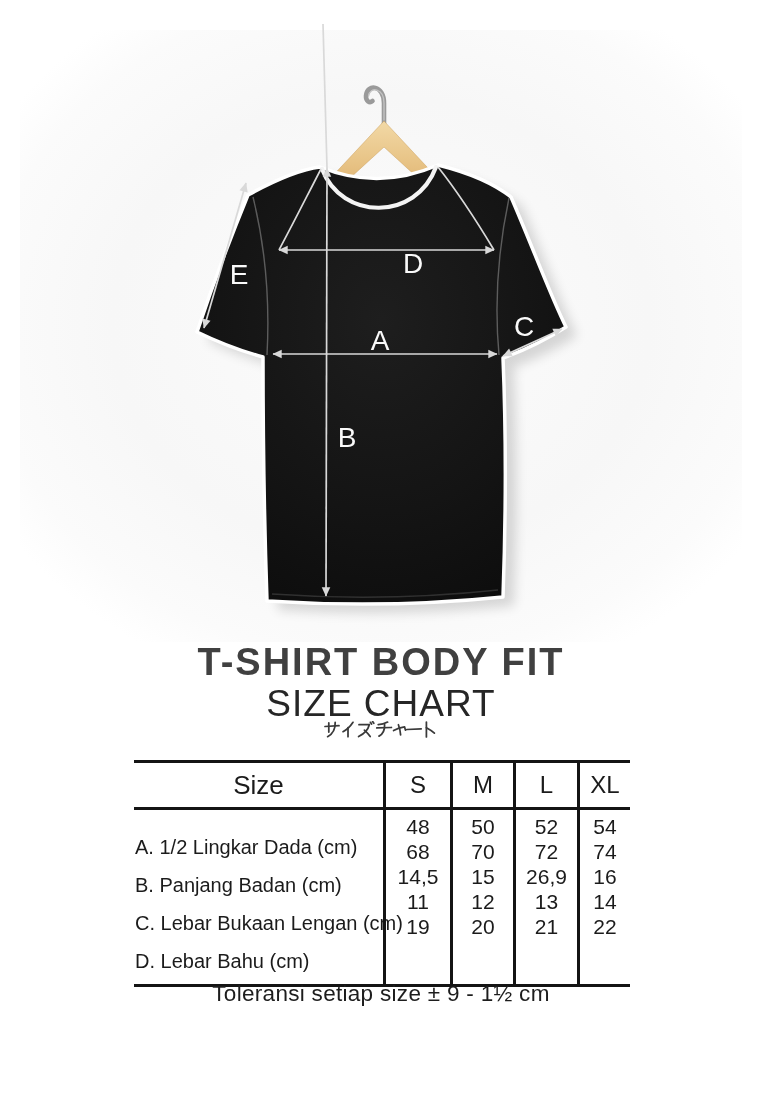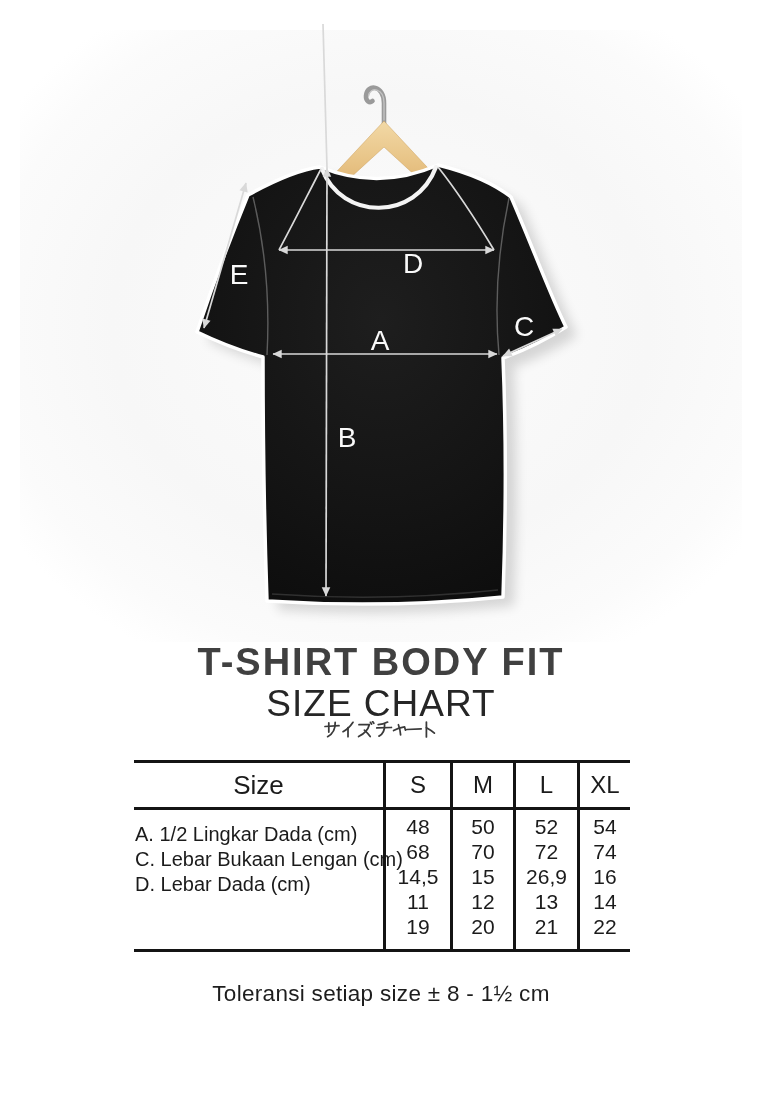--- a/index.html
+++ b/index.html
@@ -14,21 +14,21 @@
   .sr-only{position:absolute;width:1px;height:1px;overflow:hidden;clip:rect(0 0 0 0);white-space:nowrap;}
   .size-table{position:absolute;top:760px;left:134px;width:496px;
               border-top:3px solid #141414;border-bottom:3px solid #141414;}
   .thead{display:grid;grid-template-columns:249px 67px 63px 64px 53px;height:44px;
          border-bottom:3px solid #141414;}
   .corner{display:flex;align-items:center;justify-content:center;font-size:26px;color:#1b1b1b;}
   .hcell{display:flex;align-items:center;justify-content:center;font-size:24px;color:#1b1b1b;
          border-left:3px solid #141414;box-sizing:border-box;}
   .tbody{display:grid;grid-template-columns:249px 67px 63px 64px 53px;}
   .labelcol{padding:12px 0 10px 1px;}
-  .rlabel{height:25px;line-height:25px;font-size:20px;white-space:nowrap;color:#1b1b1b;}
+  .rlabel{height:25px;line-height:25px;font-size:20px;white-space:nowrap;color:#1b1b1b;margin-top:13px;}
   .valcol{border-left:3px solid #141414;box-sizing:border-box;padding:4px 0 10px 0;}
   .val{height:25px;line-height:25px;font-size:21px;text-align:center;color:#1b1b1b;}
   .footer{position:absolute;top:981px;left:0;width:762px;text-align:center;
           font-size:22.5px;letter-spacing:0.3px;color:#1d1d1d;}
   .mlabel{font-family:"Liberation Sans","DejaVu Sans",sans-serif;font-size:28px;fill:#fafafa;}
   .kana{stroke:#3a3a3a;stroke-width:1.75;stroke-linecap:round;stroke-linejoin:round;fill:none;}
 </style>
 </head>
 <body>
 
@@ -145,22 +145,23 @@
     <div class="thead">
       <div class="corner">Size</div>
       <div class="hcell">S</div>
       <div class="hcell">M</div>
       <div class="hcell">L</div>
       <div class="hcell">XL</div>
     </div>
     <div class="tbody">
       <div class="labelcol">
         <div class="rlabel">A. 1/2 Lingkar Dada (cm)</div>
+        <div class="rlabel">B. Panjang Badan (cm)</div>
         <div class="rlabel">C. Lebar Bukaan Lengan (cm)</div>
-        <div class="rlabel">D. Lebar Dada (cm)</div>
+        <div class="rlabel">D. Lebar Bahu (cm)</div>
       </div>
       <div class="valcol">
         <div class="val">48</div>
         <div class="val">68</div>
         <div class="val">14,5</div>
         <div class="val">11</div>
         <div class="val">19</div>
       </div>
       <div class="valcol">
         <div class="val">50</div>
@@ -179,15 +180,15 @@
       <div class="valcol">
         <div class="val">54</div>
         <div class="val">74</div>
         <div class="val">16</div>
         <div class="val">14</div>
         <div class="val">22</div>
       </div>
     </div>
   </div>
 
-  <div class="footer">Toleransi setiap size ± 8 - 1½ cm</div>
+  <div class="footer">Toleransi setiap size ± 9 - 1½ cm</div>
 
 </div>
 
 </body></html>

